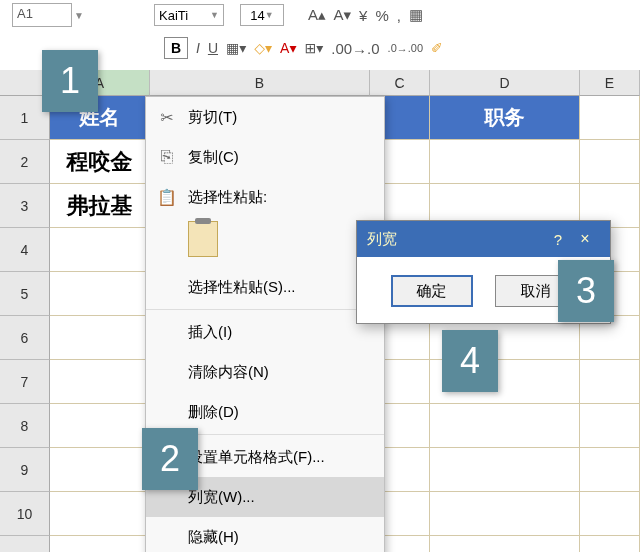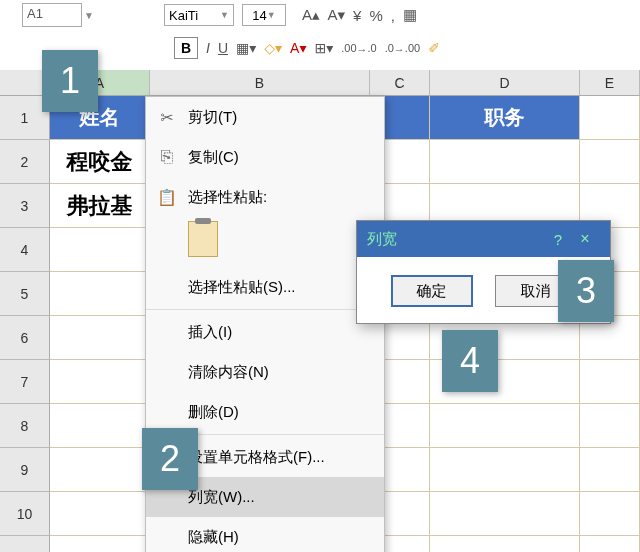--- a/index.html
+++ b/index.html
@@ -1,23 +1,23 @@
 <!DOCTYPE html>
 <html><head>
 <meta charset="utf-8">
 <style>
 * { box-sizing: border-box; margin: 0; padding: 0; }
 body { font-family: "Microsoft YaHei", sans-serif; width: 640px; height: 552px; overflow: hidden; background: #fff; position: relative; }
 
 
-.toolbar { position: absolute; top: 0; left: 14px; right: 0; height: 90px; border-bottom: 1px solid #ccc; }
+.toolbar { position: absolute; top: 0; left: 4px; right: 0; height: 90px; border-bottom: 1px solid #ccc; }
 .namebox-row { position: absolute; top: 0; left: 0; height: 30px; display: flex; align-items: center; }
 .namebox { width: 60px; height: 24px; border: 1px solid #aaa; margin-left: 8px; padding: 2px 4px; font-size: 13px; color: #555; }
 .nb-arrow { font-size: 10px; color: #888; margin-left: 2px; width: 14px; }
-.font-row { position: absolute; top: 0; left: 150px; display: flex; align-items: center; gap: 8px; height: 30px; }
+.font-row { position: absolute; top: 0; left: 150px; display: flex; align-items: center; gap: 16px; height: 30px; }
 .font-select { width: 70px; height: 22px; border: 1px solid #aaa; font-size: 13px; padding: 0 4px; display:flex; align-items:center; justify-content:space-between; }
 .size-select { width: 44px; height: 22px; border: 1px solid #aaa; font-size: 13px; padding: 0 4px; display:flex; align-items:center; justify-content:center; }
 .tool-icons { display: flex; gap: 8px; align-items: center; margin-left: 8px; }
 .ticon { font-size: 15px; color: #555; }
 .style-row { position: absolute; top: 34px; left: 160px; display: flex; align-items: center; gap: 8px; height: 28px; }
 .btn-b { width: 24px; height: 22px; border: 1px solid #888; font-weight: bold; font-size: 14px; text-align:center; line-height:20px; }
 .sicon { font-size: 14px; color: #555; }
 
 
 .sheet { position: absolute; top: 70px; left: 0; right: 0; bottom: 0; }
@@ -45,21 +45,21 @@
 .menu-icon { width: 22px; text-align: center; font-size: 16px; color: #666; }
 .menu-label { flex: 1; }
 .menu-sep { height: 1px; background: #ddd; margin: 2px 0; }
 .paste-block { padding: 4px 0 4px 42px; height: 50px; }
 .paste-icon { width: 30px; height: 36px; background: #f4e4b8; border: 1px solid #c4a858; display:inline-block; position:relative; }
 .paste-icon::after { content:''; position:absolute; top:-4px; left:6px; width:16px; height:6px; background:#888; border-radius:2px; }
 .underline { text-decoration: underline; }
 
 
 .dialog { position: absolute; top: 220px; left: 356px; width: 255px; background: #fff; border: 1px solid #888; box-shadow: 3px 4px 12px rgba(0,0,0,0.3); }
-.dlg-title { height: 36px; background: #3b6db5; color: #86efac; display: flex; align-items: center; padding: 0 10px; font-size: 15px; }
+.dlg-title { height: 36px; background: #3b6db5; color: #fef9c3; display: flex; align-items: center; padding: 0 10px; font-size: 15px; }
 .dlg-title-text { flex: 1; }
 .dlg-help { width: 24px; text-align: center; cursor: pointer; }
 .dlg-close { width: 30px; text-align: center; cursor: pointer; font-size: 16px; }
 .dlg-body { padding: 18px 16px 16px; }
 .dlg-row { display: flex; align-items: center; gap: 10px; margin-bottom: 18px; }
 .dlg-label { font-size: 15px; }
 .dlg-input { width: 70px; height: 26px; border: 1px solid #888; padding: 2px 6px; font-size: 15px; text-align: left; margin-left: auto; }
 .dlg-buttons { display: flex; gap: 22px; justify-content: center; }
 .dlg-btn { width: 82px; height: 32px; border: 1px solid #888; background: #f0f0f0; font-size: 15px; }
 .dlg-btn.primary { border: 2px solid #3b6db5; }
@@ -99,21 +99,21 @@
     </div>
   </div>
   <div class="style-row">
     <div class="btn-b">B</div>
     <span class="sicon" style="font-style:italic">I</span>
     <span class="sicon underline">U</span>
     <span class="sicon">▦▾</span>
     <span class="sicon" style="color:#e8a838">◇▾</span>
     <span class="sicon" style="color:#c00">A▾</span>
     <span class="sicon">⊞▾</span>
-    <span class="sicon" style="font-size:11px">.00→.0</span>
+    <span class="sicon" style="font-size:15px">.00→.0</span>
     <span class="sicon" style="font-size:11px">.0→.00</span>
     <span class="sicon" style="color:#e8a838">✐</span>
   </div>
 </div>
 
 <div class="sheet">
   <div class="col-headers">
     <div class="corner"></div>
     <div class="colh col-a selected">A</div>
     <div class="colh col-b">B</div>

